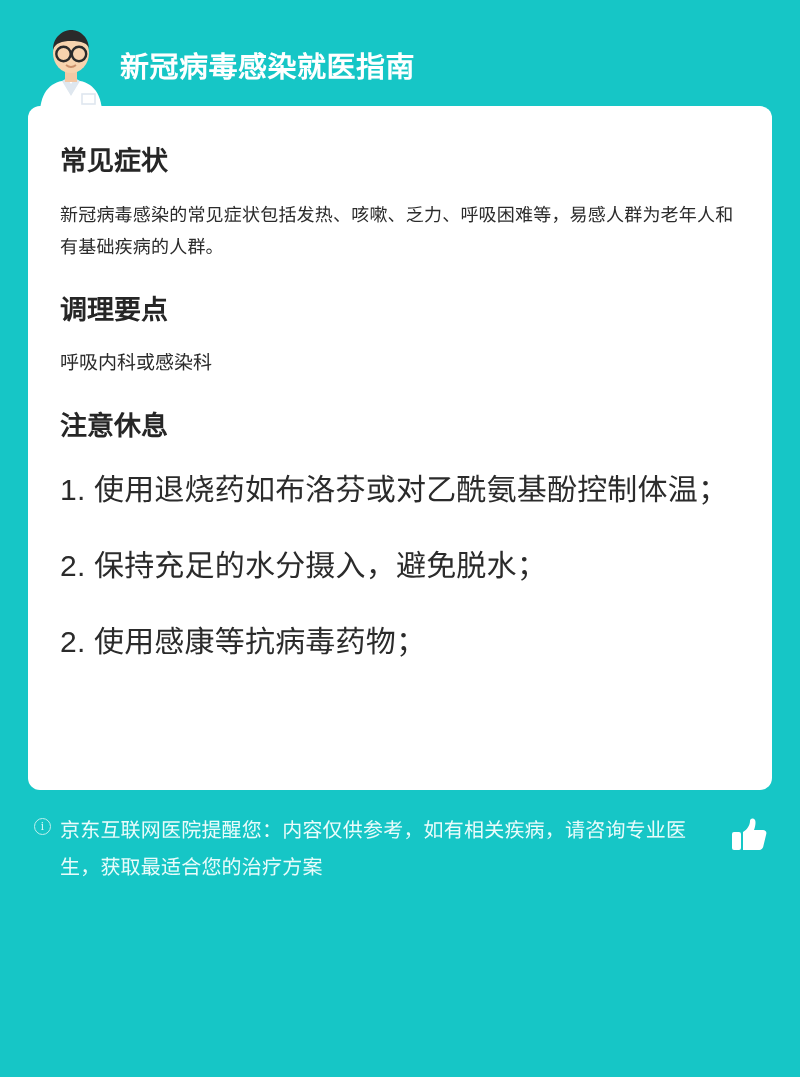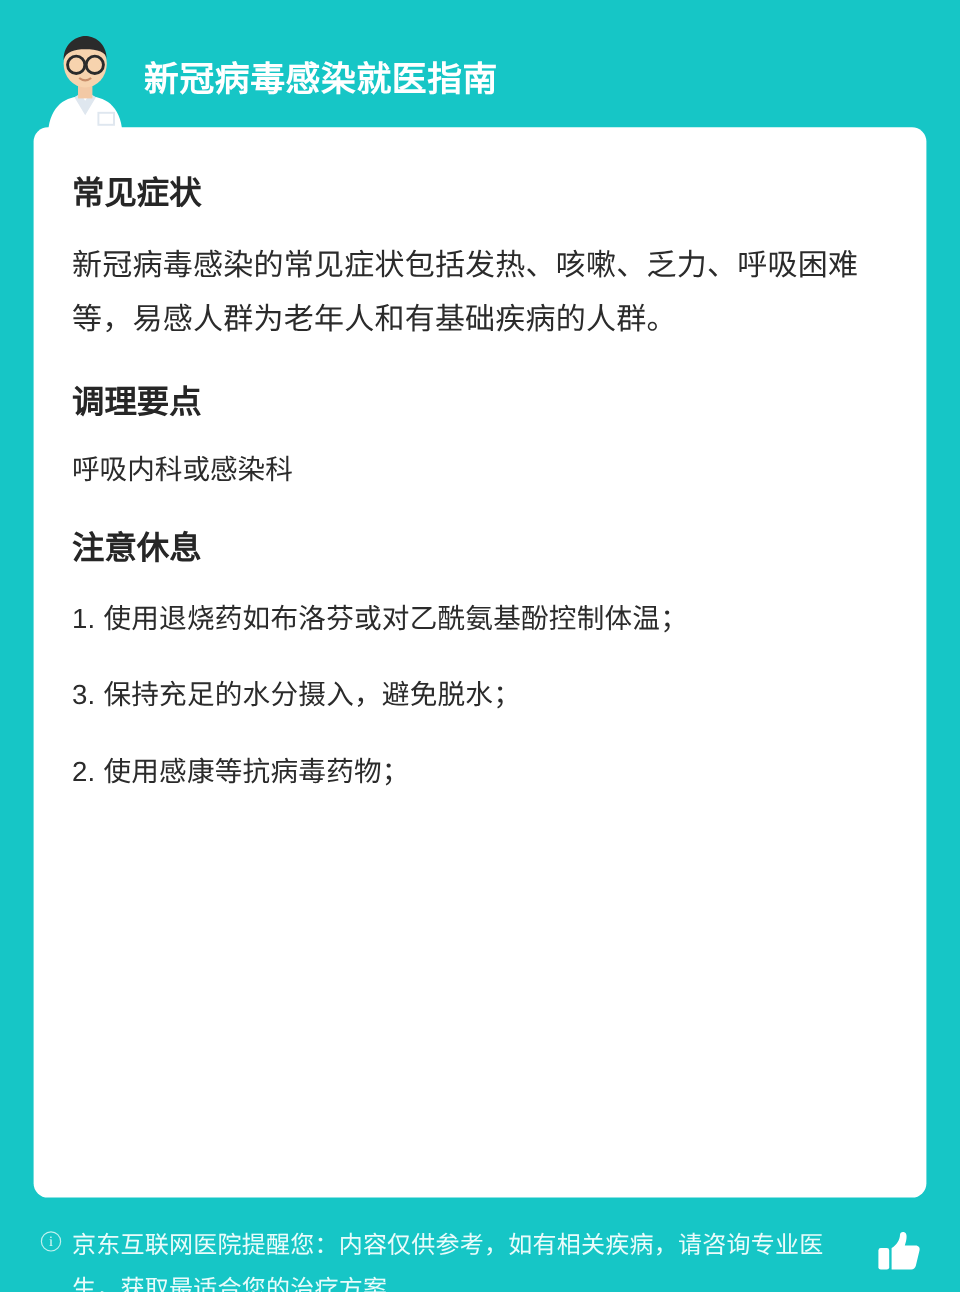--- a/index.html
+++ b/index.html
@@ -44,51 +44,51 @@
     font-weight: bold;
     letter-spacing: 0.5px;
     line-height: 1.2;
   }
 
   
   .card {
     background: #ffffff;
     border-radius: 12px;
     padding: 30px 32px 24px 32px;
-    height: 892px;
+    height: 684px;
     overflow: hidden;
   }
 
   .section-title {
     font-size: 27px;
     font-weight: bold;
     color: #262626;
     margin: 8px 0 20px 0;
     line-height: 1.3;
   }
   .section-title.tight { margin-top: 30px; }
 
   .body-text {
-    font-size: 25px;
+    font-size: 18px;
     color: #2b2b2b;
     line-height: 1.78;
     margin: 0 0 18px 0;
     letter-spacing: 0.2px;
   }
 
   .plain-line {
-    font-size: 23px;
+    font-size: 19px;
     color: #2b2b2b;
     line-height: 1.6;
     margin: 2px 0 10px 0;
   }
 
   .steps { margin-top: 4px; }
   .step {
-    font-size: 23px;
+    font-size: 30px;
     color: #2b2b2b;
     line-height: 1.74;
     margin: 0 0 24px 0;
     letter-spacing: 0.2px;
   }
 
   
   .footer {
     position: relative;
     margin-top: 16px;
@@ -158,21 +158,21 @@
     <h2 class="section-title">常见症状</h2>
     <p class="body-text">新冠病毒感染的常见症状包括发热、咳嗽、乏力、呼吸困难等，易感人群为老年人和有基础疾病的人群。</p>
 
     <h2 class="section-title tight">调理要点</h2>
     <p class="plain-line">呼吸内科或感染科</p>
 
     <h2 class="section-title tight">注意休息</h2>
 
     <div class="steps">
       <p class="step">1. 使用退烧药如布洛芬或对乙酰氨基酚控制体温；</p>
-      <p class="step">3. 保持充足的水分摄入，避免脱水；</p>
+      <p class="step">2. 保持充足的水分摄入，避免脱水；</p>
       <p class="step">2. 使用感康等抗病毒药物；</p>
     </div>
 
   </div>
 
   <div class="footer">
     <span class="info-icon">i</span>
     <div class="footer-text">京东互联网医院提醒您：内容仅供参考，如有相关疾病，请咨询专业医生，获取最适合您的治疗方案</div>
     <span class="thumb-icon">
       <svg viewBox="0 0 38 38" width="38" height="38" aria-hidden="true">

